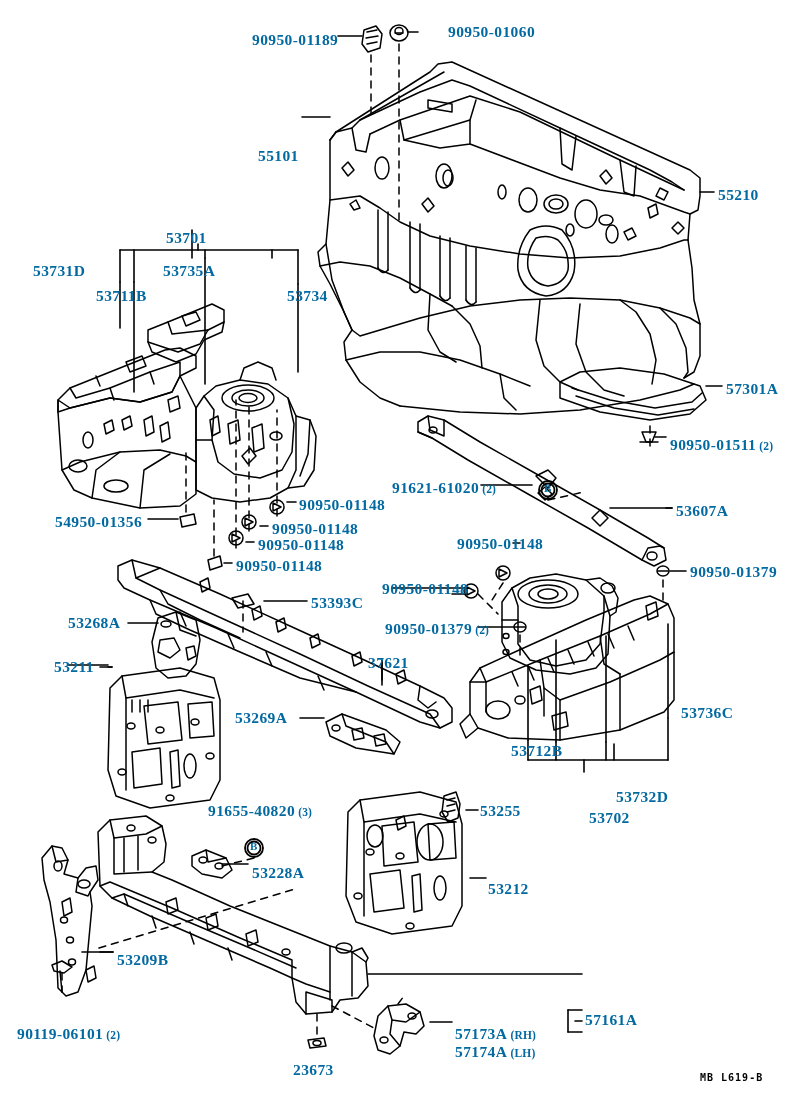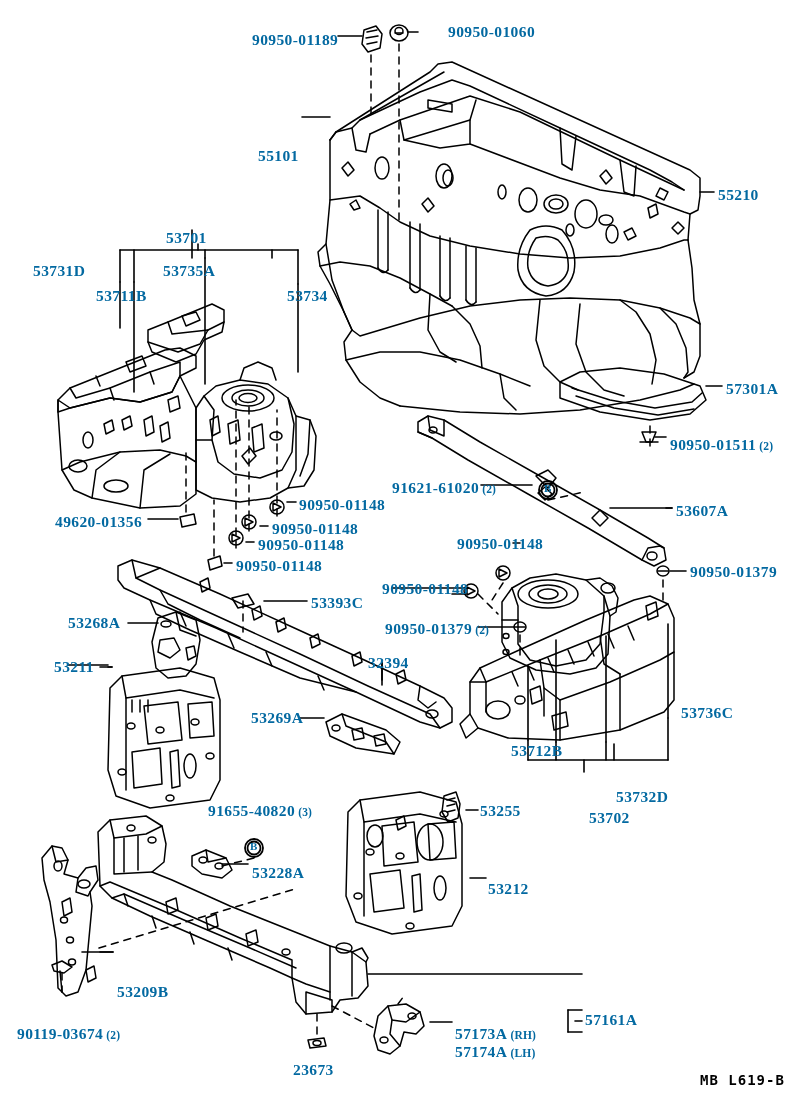--- a/index.html
+++ b/index.html
@@ -32,21 +32,21 @@
     -webkit-font-smoothing:none;
   }
   .lbl .sfx{
     font-size:11.5px;
     font-weight:700;
     letter-spacing:0.2px;
   }
   .footer{
     position:absolute;
     font-family:"DejaVu Sans Mono","Liberation Mono",monospace;
-    font-size:14px;
+    font-size:10px;
     font-weight:700;
     color:#000;
     letter-spacing:1px;
     white-space:nowrap;
   }
 </style>
 </head>
 <body>
 
 <div id="sheet">
@@ -525,46 +525,46 @@
 
   <div class="lbl" style="left:726px;top:381px;"><span>57301A</span></div>
   <div class="lbl" style="left:670px;top:437px;"><span>90950-01511</span><span class="sfx"> (2)</span></div>
 
   <div class="lbl" style="left:392px;top:480px;"><span>91621-61020</span><span class="sfx"> (2)</span></div>
   <div class="lbl" style="left:676px;top:503px;"><span>53607A</span></div>
 
   <div class="lbl" style="left:299px;top:497px;"><span>90950-01148</span></div>
   <div class="lbl" style="left:272px;top:521px;"><span>90950-01148</span></div>
   <div class="lbl" style="left:258px;top:537px;"><span>90950-01148</span></div>
-  <div class="lbl" style="left:55px;top:514px;"><span>49620-01356</span></div>
+  <div class="lbl" style="left:55px;top:514px;"><span>54950-01356</span></div>
   <div class="lbl" style="left:236px;top:558px;"><span>90950-01148</span></div>
 
   <div class="lbl" style="left:457px;top:536px;"><span>90950-01148</span></div>
   <div class="lbl" style="left:690px;top:564px;"><span>90950-01379</span></div>
   <div class="lbl" style="left:382px;top:581px;"><span>90950-01148</span></div>
   <div class="lbl" style="left:385px;top:621px;"><span>90950-01379</span><span class="sfx"> (2)</span></div>
 
   <div class="lbl" style="left:311px;top:595px;"><span>53393C</span></div>
   <div class="lbl" style="left:68px;top:615px;"><span>53268A</span></div>
   <div class="lbl" style="left:54px;top:659px;"><span>53211</span></div>
-  <div class="lbl" style="left:368px;top:655px;"><span>32394</span></div>
-  <div class="lbl" style="left:251px;top:710px;text-align:right;"><span>53269A</span></div>
+  <div class="lbl" style="left:368px;top:655px;"><span>37621</span></div>
+  <div class="lbl" style="left:235px;top:710px;text-align:right;"><span>53269A</span></div>
 
   <div class="lbl" style="left:669px;top:705px;margin-left:12px;"><span>53736C</span></div>
   <div class="lbl" style="left:511px;top:743px;"><span>53712B</span></div>
   <div class="lbl" style="left:616px;top:743px;margin-top:46px;"><span>53732D</span></div>
   <div class="lbl" style="left:589px;top:810px;"><span>53702</span></div>
 
   <div class="lbl" style="left:208px;top:803px;"><span>91655-40820</span><span class="sfx"> (3)</span></div>
   <div class="lbl" style="left:480px;top:803px;"><span>53255</span></div>
   <div class="lbl" style="left:252px;top:865px;"><span>53228A</span></div>
   <div class="lbl" style="left:488px;top:870px;margin-top:11px;"><span>53212</span></div>
 
-  <div class="lbl" style="left:117px;top:984px;"><span>53209B</span></div>
-  <div class="lbl" style="left:17px;top:1026px;"><span>90119-03674</span><span class="sfx"> (2)</span></div>
+  <div class="lbl" style="left:117px;top:952px;"><span>53209B</span></div>
+  <div class="lbl" style="left:17px;top:1026px;"><span>90119-06101</span><span class="sfx"> (2)</span></div>
 
   <div class="lbl" style="left:585px;top:1012px;"><span>57161A</span></div>
   <div class="lbl" style="left:455px;top:1026px;"><span>57173A</span><span class="sfx"> (RH)</span></div>
   <div class="lbl" style="left:455px;top:1044px;"><span>57174A</span><span class="sfx"> (LH)</span></div>
   <div class="lbl" style="left:293px;top:1062px;"><span>23673</span></div>
 
   <div class="footer" style="left:700px;top:1072px;">MB L619-B</div>
 
 </div>
 

